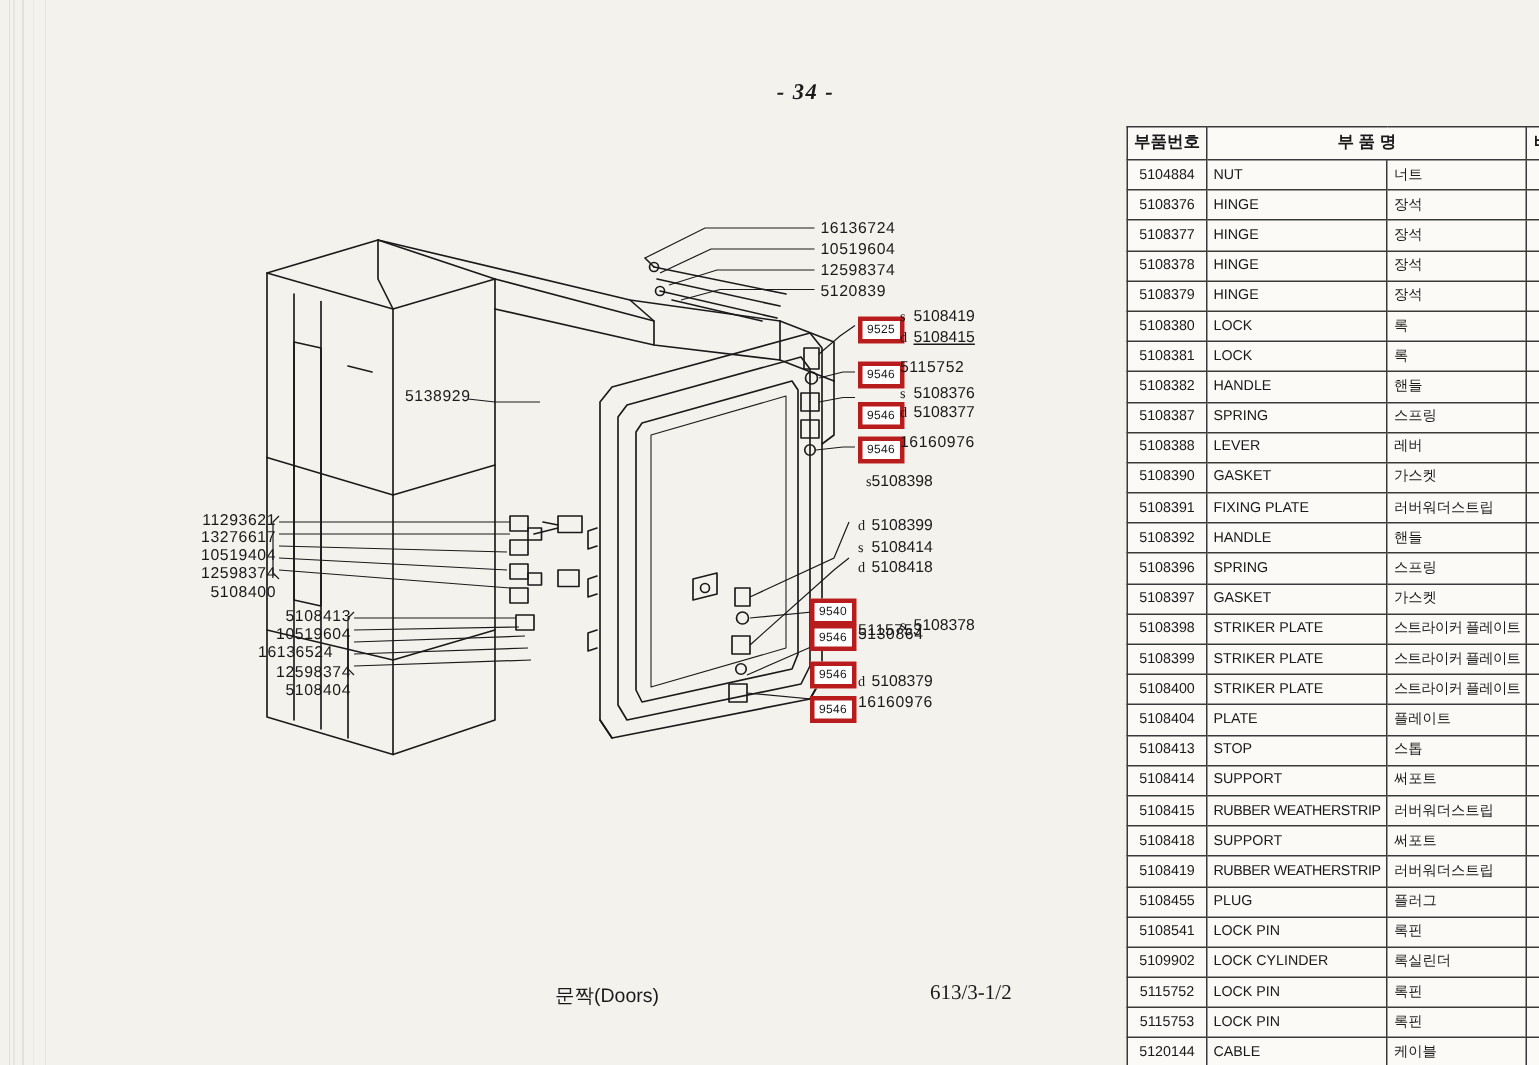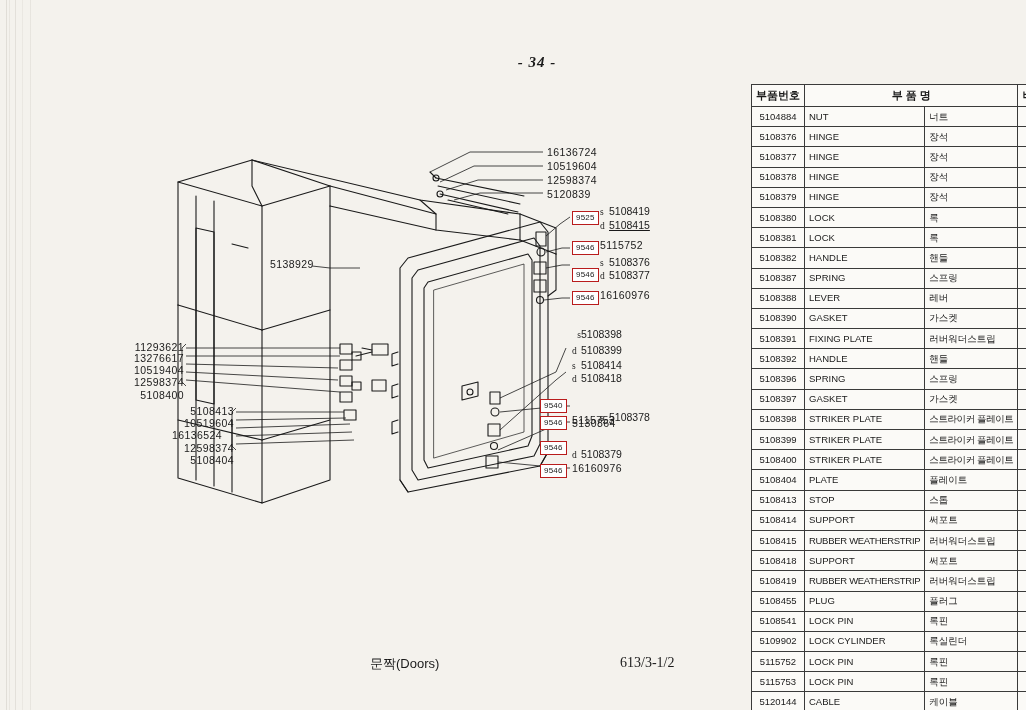--- a/index.html
+++ b/index.html
@@ -73,21 +73,21 @@
     font-family:"Liberation Sans", sans-serif;
     font-size:10.5px;
     letter-spacing:0.4px;
     white-space:nowrap;
     line-height:13.6px;
   }
   .lbl.r{text-align:right;}
   .tag{
     position:absolute;
     font-size:8px;
-    border:1px solid #b91c1c;
+    border:3px solid #b91c1c;
     background:#fff;
     padding:0px 3px 1px 3px;
     line-height:11px;
     letter-spacing:0.2px;
   }
   .sd{
     position:absolute;
     font-size:10.5px;
     line-height:13.6px;
     white-space:nowrap;
@@ -252,21 +252,21 @@
 
   <div class="tag" style="left:572px;top:268px;">9546</div>
   <div class="sd" style="left:600px;top:256px;"><i>s</i><span>5108376</span></div>
   <div class="sd" style="left:600px;top:269px;"><i>d</i><span>5108377</span></div>
 
   <div class="tag" style="left:572px;top:291px;">9546</div>
   <div class="lbl" style="left:600px;top:289px;">16160976</div>
 
   <div class="lbl" style="left:270px;top:258px;">5138929</div>
 
-  <div class="sd" style="left:572px;top:328px;text-align:right;"><i>s</i><span>5108398</span></div>
+  <div class="sd" style="left:572px;top:315px;text-align:right;"><i>s</i><span>5108398</span></div>
   <div class="sd" style="left:572px;top:344px;"><i>d</i><span>5108399</span></div>
   <div class="sd" style="left:572px;top:359px;"><i>s</i><span>5108414</span></div>
   <div class="sd" style="left:572px;top:372px;"><i>d</i><span>5108418</span></div>
 
   <div class="tag" style="left:540px;top:399px;">9540</div>
   <div class="lbl" style="left:572px;top:417px;text-align:right;">5130864</div>
 
   <div class="tag" style="left:540px;top:416px;">9546</div>
   <div class="lbl" style="left:572px;top:414px;">5115753</div>
 

